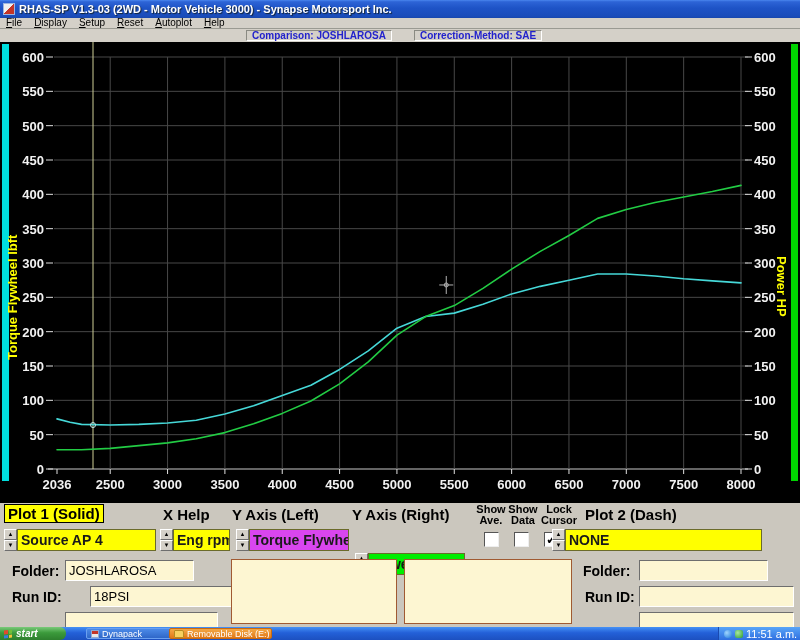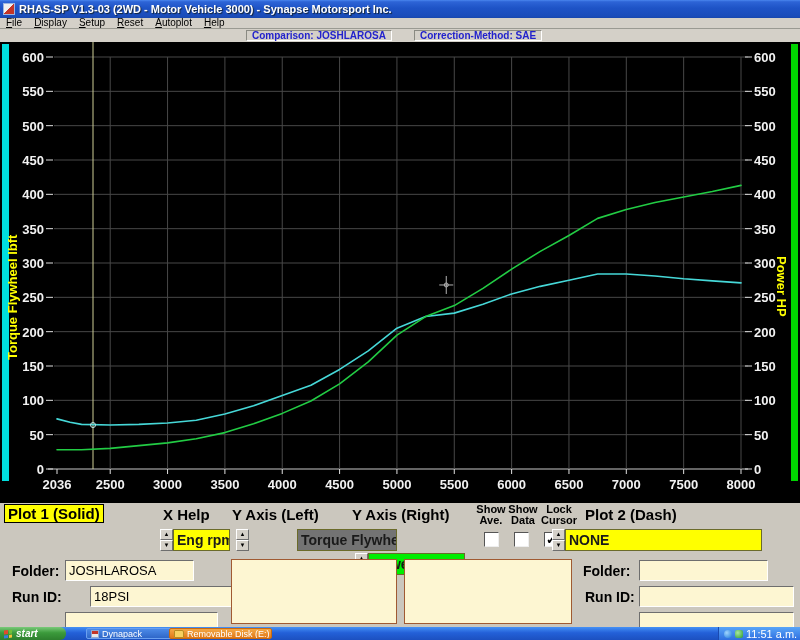--- a/index.html
+++ b/index.html
@@ -53,21 +53,21 @@
   #showdata-hdr{left:505px;width:36px;}
   #lockcursor-hdr{left:536px;width:46px;}
 
   .combo{position:absolute;top:26px;height:22px;display:flex;}
   .spin{width:13px;height:22px;display:flex;flex-direction:column;}
   .spin>div{flex:1;background:#d4d0c8;border:1px solid;border-color:#ffffff #6e6e6e #6e6e6e #ffffff;
     font-size:6px;line-height:8px;text-align:center;color:#000;cursor:default;}
   .dropbox{height:22px;border:1px solid #6b6b2a;font-weight:bold;font-size:14px;line-height:20px;
     color:#1a1a1a;padding-left:3px;overflow:hidden;white-space:nowrap;cursor:default;}
   .bg-yellow{background:#ffff00;}
-  .bg-cyan{background:#737373;margin-left:48px;}
+  .bg-cyan{background:#d946ef;}
   .bg-green{background:#00ee00;}
   #combo-source{left:4px;}   #combo-source .dropbox{width:139px;}
   #combo-xaxis{left:160px;}  #combo-xaxis .dropbox{width:57px;}
   #combo-yleft{left:236px;}  #combo-yleft .dropbox{width:100px;}
   #combo-yright{left:355px;margin-top:24px;} #combo-yright .dropbox{width:97px;}
   #combo-plot2{left:552px;}  #combo-plot2 .dropbox{width:197px;}
 
   .cb{position:absolute;top:29px;width:15px;height:15px;background:#fff;
     border:1px solid;border-color:#555 #eee #eee #555;
     font-weight:bold;font-size:13px;line-height:14px;text-align:center;color:#000;cursor:default;}
@@ -273,20 +273,27 @@
   </div>
   <div class="hdr-small" id="showdata-hdr">
     <div>Show</div>
     <div>Data</div>
   </div>
   <div class="hdr-small" id="lockcursor-hdr">
     <div>Lock</div>
     <div>Cursor</div>
   </div>
 
+  <div class="combo" id="combo-source">
+    <div class="spin">
+      <div>▲</div>
+      <div>▼</div>
+    </div>
+    <div class="dropbox bg-yellow">Source AP 4</div>
+  </div>
 
   <div class="combo" id="combo-xaxis">
     <div class="spin">
       <div>▲</div>
       <div>▼</div>
     </div>
     <div class="dropbox bg-yellow">Eng rpm</div>
   </div>
 
   <div class="combo" id="combo-yleft">

